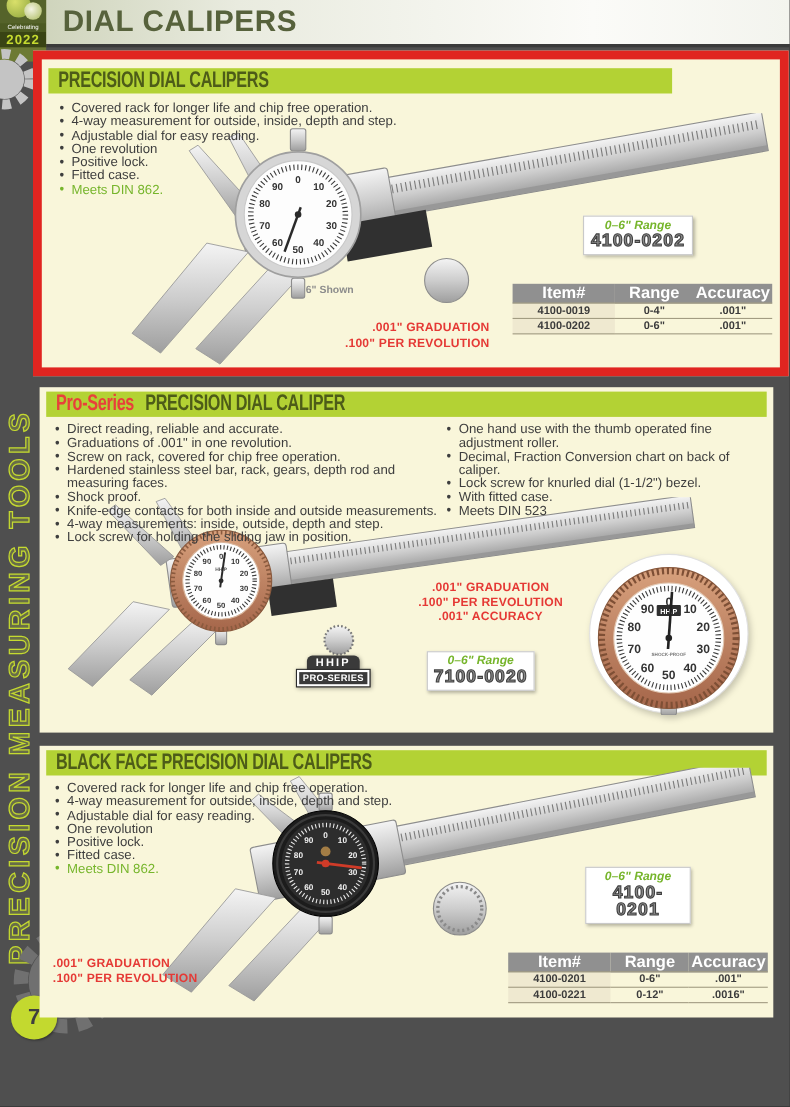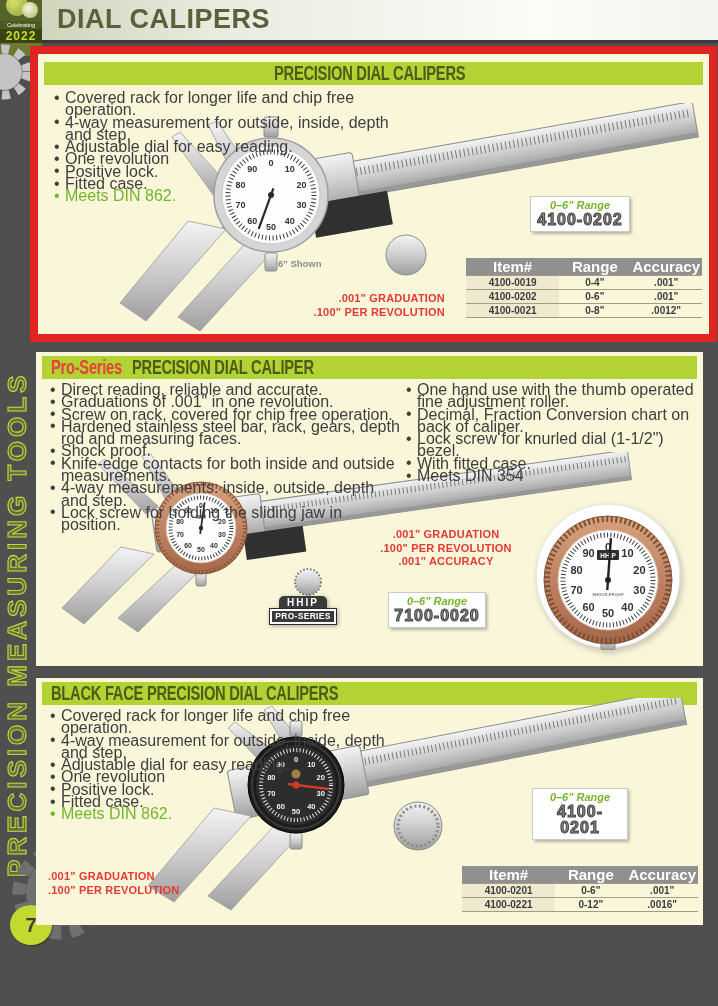--- a/index.html
+++ b/index.html
@@ -45,29 +45,29 @@
     box-shadow:1px 1px 2px rgba(0,0,0,.35);
   }
 
   
   .sec { position:absolute; background:#f9f6da; }
   .sec1 { left:30px; top:46px; width:687px; height:296px; border:8px solid #e02520; background:#f9f6da; }
   .sec2 { left:36px; top:352px; width:667px; height:314px; }
   .sec3 { left:36px; top:678px; width:667px; height:247px; }
 
   .bar { position:absolute; background:#b3d234; display:flex; align-items:center; padding-left:9px; overflow:hidden; }
-  .sec1 .bar { left:6px; top:8px; width:659px; height:23px;justify-content:center; }
+  .sec1 .bar { left:6px; top:8px; width:567px; height:23px; }
   .sec2 .bar { left:6px; top:4px; width:655px; height:23px; }
   .sec3 .bar { left:6px; top:4px; width:655px; height:23px; }
   .bar span { display:inline-block; transform:scale(0.92,1.28); transform-origin:left center;
               font-weight:bold; font-size:16px; letter-spacing:-0.3px; color:#4d5c18; white-space:pre; }
   .bar span.red { color:#e8403a; }
 
   ul.bullets { list-style:none; margin:0; padding:0; position:absolute; }
-  .bullets li { position:relative; padding-left:13px; font-size:16px; line-height:12.3px; color:#3e3e3e; }
+  .bullets li { position:relative; padding-left:13px; font-size:12px; line-height:12.3px; color:#3e3e3e; }
   .bullets li::before { content:"•"; position:absolute; left:2px; top:-0.5px; }
   .bullets li.green { color:#76b52b; }
   .b1 { left:14px; top:38px; width:360px; }
   .b2l { left:12px; top:32px; width:352px; }
   .b2r { left:368px; top:32px; width:294px; }
   .b3 { left:12px; top:32px; width:360px; }
 
   .shown { position:absolute; left:240px; top:204px; font-size:9.5px; font-weight:bold; color:#8c8c8c; }
 
   .redtext { position:absolute; color:#e53935; font-weight:bold; font-size:11px; line-height:13.5px; letter-spacing:0.2px; }
@@ -235,25 +235,20 @@
       <tbody>
         <tr>
             <td class="item">4100-0019</td>
             <td>0-4"</td>
             <td>.001"</td>
           </tr>
         <tr>
             <td class="item">4100-0202</td>
             <td>0-6"</td>
             <td>.001"</td>
-          </tr>
-        <tr>
-            <td class="item">4100-0021</td>
-            <td>0-8"</td>
-            <td>.0012"</td>
           </tr>
       </tbody>
     </table>
   </section>
 
   <section class="sec sec2">
     <div class="bar">
       <span class="red">Pro-Series</span>
         <span> </span>
       <span>PRECISION DIAL CALIPER</span>
@@ -304,21 +299,21 @@
       <li>Shock proof.</li>
       <li>Knife-edge contacts for both inside and outside measurements.</li>
       <li>4-way measurements: inside, outside, depth and step.</li>
       <li>Lock screw for holding the sliding jaw in position.</li>
     </ul>
     <ul class="bullets b2r">
       <li>One hand use with the thumb operated fine adjustment roller.</li>
       <li>Decimal, Fraction Conversion chart on back of caliper.</li>
       <li>Lock screw for knurled dial (1-1/2") bezel.</li>
       <li>With fitted case.</li>
-      <li>Meets DIN 354</li>
+      <li>Meets DIN 523</li>
     </ul>
 
     <div class="redtext rt2">
       <div>.001" GRADUATION</div>
       <div>.100" PER REVOLUTION</div>
       <div>.001" ACCURACY</div>
     </div>
 
     <div class="pro-badge">
       <div class="hhip">HHIP</div>

